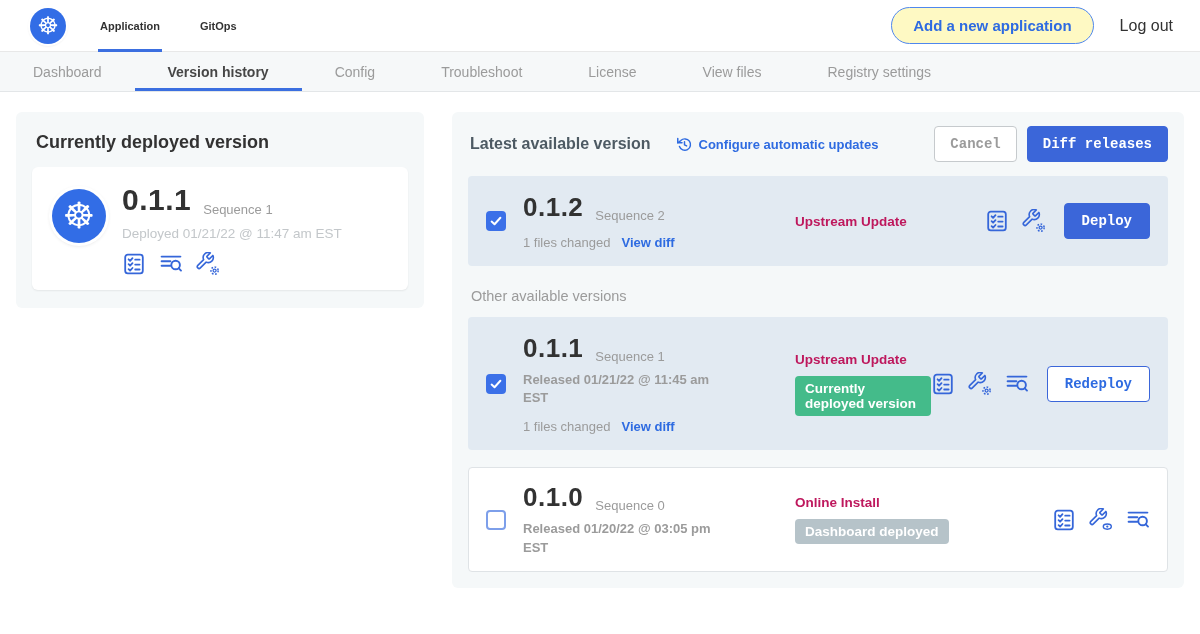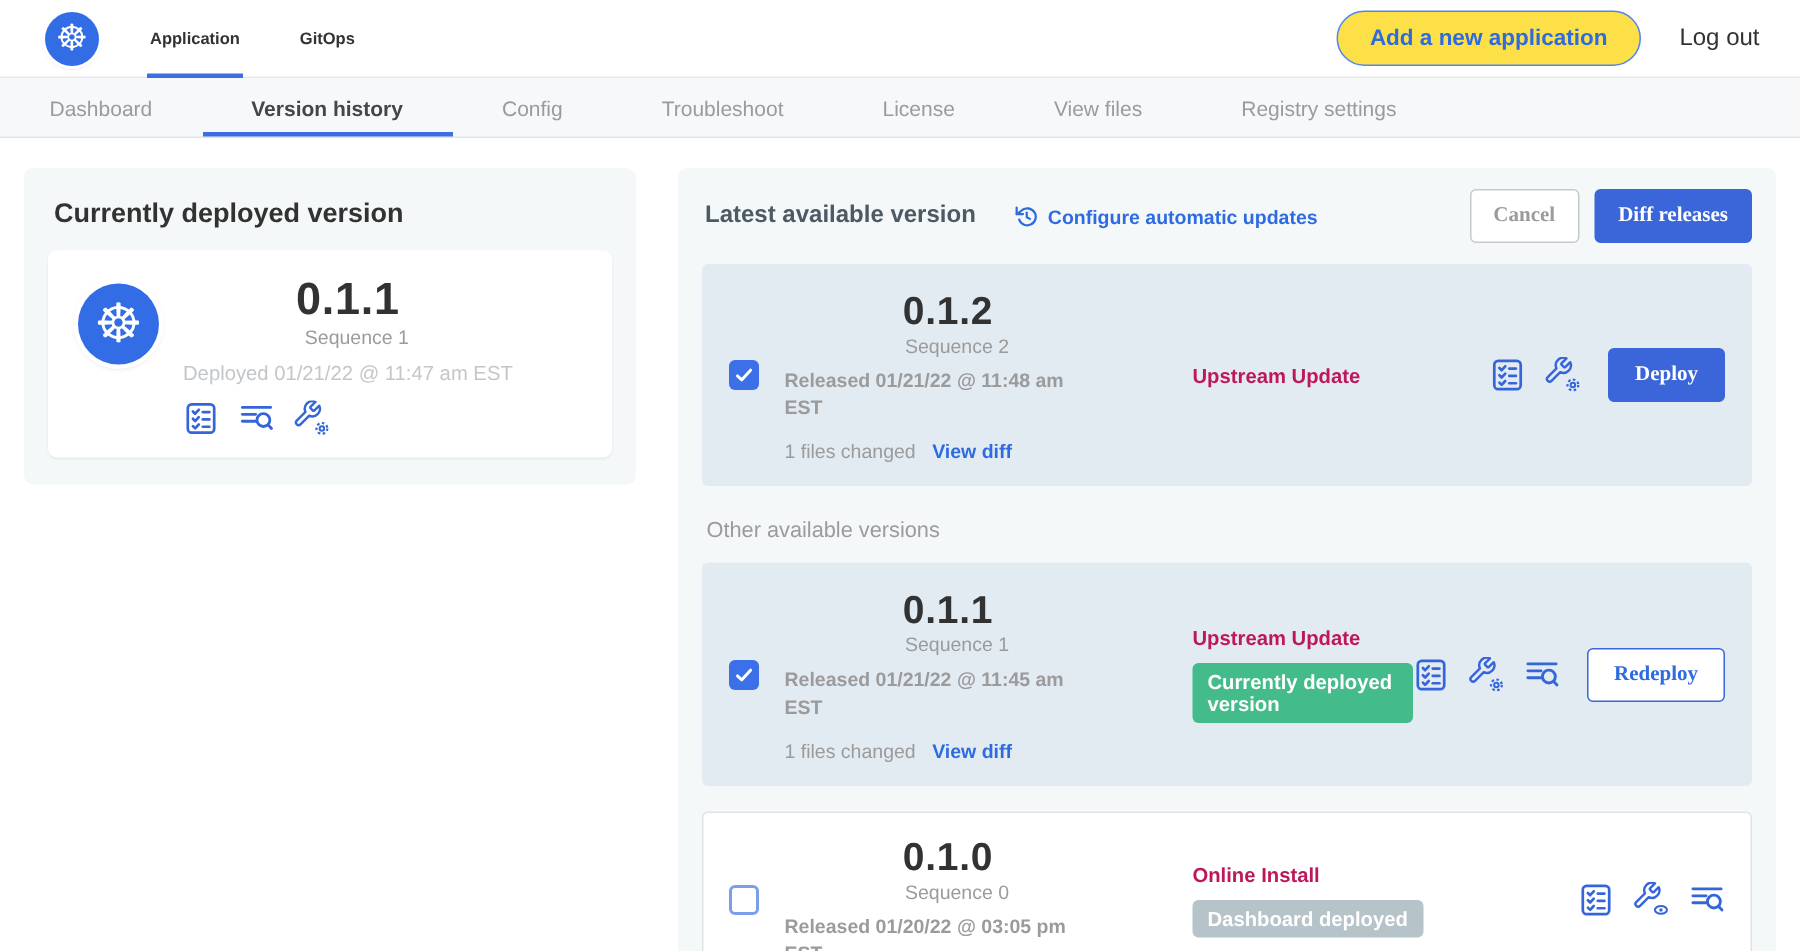--- a/index.html
+++ b/index.html
@@ -11,21 +11,21 @@
   .topnav { height:52px; display:flex; align-items:center; padding:0 27px 0 30px;
     border-bottom:1px solid #e8e8e8; background:#fff; }
   .logo-circle { width:36px; height:36px; border-radius:50%; background:#326de6;
     color:#fff; display:flex; align-items:center; justify-content:center;
     font-size:24px; line-height:1; box-shadow:0 0 0 2px #fff,0 1px 3px rgba(0,0,0,.25); }
   .app-tabs { display:flex; height:52px; margin-left:32px; }
   .app-tab { display:flex; align-items:center; padding:0 2px; margin-right:36px;
     font-size:11px; font-weight:700; color:#323232; cursor:pointer; height:52px; }
   .app-tab.active { box-shadow:inset 0 -3px 0 #3b6fe0; }
   .topnav-right { margin-left:auto; display:flex; align-items:center; gap:26px; }
-  .pill-btn { border:1px solid #4f87ee; color:#2e6be1; background:#fde047; font-weight:700;
+  .pill-btn { border:1px solid #4f87ee; color:#2e6be1; background:#fef9c3; font-weight:700;
     font-size:15px; padding:9px 21px; border-radius:21px; cursor:pointer;
     font-family:inherit; }
   .logout { font-size:16px; color:#323232; cursor:pointer; }
 
   
   .subnav { height:40px; background:#f6f8f9; border-bottom:1px solid #e3e6e8;
     display:flex; align-items:stretch; }
   .sub-tab { display:flex; align-items:center; padding:0 33px; font-size:14px;
     color:#9b9b9b; cursor:pointer; }
   .sub-tab.active { color:#464646; font-weight:700; box-shadow:inset 0 -3px 0 #3b6fe0; }
@@ -36,38 +36,38 @@
 
   
   .deployed-card { width:408px; padding:18px 16px; }
   .deployed-title { font-size:18px; font-weight:700; color:#323232; margin:2px 0 14px 4px; }
   .deployed-inner { background:#fff; border-radius:6px; box-shadow:0 1px 2px rgba(0,0,0,.07);
     padding:16px 16px 14px 16px; display:flex; }
   .k8s-badge { width:54px; height:54px; border-radius:50%; background:#326de6; color:#fff;
     display:flex; align-items:center; justify-content:center; font-size:36px; line-height:1;
     box-shadow:0 0 0 3px #fff,0 1px 5px rgba(0,0,0,.3); margin:6px 16px 0 4px; flex:none; }
   .dep-col { display:flex; flex-direction:column; }
-  .v-line { display:flex; align-items:center;flex-direction:column; }
+  .v-line { display:flex; align-items:flex-end; }
   .dep-version { font-size:30px; font-weight:700; letter-spacing:.5px; }
   .v-seq { font-size:13px; color:#9b9b9b; margin-left:12px; }
   .dep-date { font-size:13.5px; color:#c3c7ca; font-weight:500; margin-top:9px; }
   .icon-row { display:flex; gap:13px; margin-top:11px; }
   .icon-btn { width:24px; height:24px; color:#3566d9; cursor:pointer; flex:none; }
   .icon-btn svg { width:24px; height:24px; display:block; }
 
   
   .panel { flex:1; padding:14px 16px 16px 16px; }
   .panel-head { display:flex; align-items:center; height:36px; margin-bottom:14px; }
   .panel-title { font-size:16px; font-weight:700; color:#4d5a63; margin-left:2px; }
   .head-link { display:flex; align-items:center; gap:6px; color:#2e6be1; font-size:13px;
     font-weight:700; cursor:pointer; margin-left:25px; }
   .head-link svg { width:17px; height:17px; }
   .head-buttons { margin-left:auto; display:flex; gap:10px; }
   .btn { border-radius:4px; font-size:14px; font-weight:700; padding:9px 15px;
-    cursor:pointer; font-family:Liberation Serif, serif; }
+    cursor:pointer; font-family:Liberation Mono, monospace; }
   .btn-muted { background:#fff; border:1px solid #c6cacd; color:#9b9b9b; }
   .btn-primary { background:#3b66d9; border:1px solid #3b66d9; color:#fff; }
   .btn-outline { background:#fff; border:1px solid #3b66d9; color:#2e6be1; }
 
   .version-row { display:flex; align-items:center; border-radius:4px; padding:16px 18px; }
   .version-row.selected { background:#e2eaf2; }
   .version-row.plain { background:#fff; border:1px solid #dfe3e6; padding:14px 17px; }
   .checkbox { width:20px; height:20px; border-radius:4px; margin-right:17px; flex:none;
     cursor:pointer; }
   .checkbox.checked { background:#3b70e8; display:flex; align-items:center; justify-content:center; }
@@ -231,21 +231,20 @@
         <span class="checkbox checked">
           <svg>
               <use href="#sym-tick"></use>
             </svg>
           </span>
         <div class="v-info">
           <div class="v-line">
             <span class="row-version">0.1.2</span>
             <span class="v-seq">Sequence 2</span>
           </div>
-          <div class="v-released">Released 01/21/22 @ 11:48 am EST</div>
           <div class="v-files">
             <span>1 files changed</span>
             <span class="view-diff">View diff</span>
           </div>
         </div>
         <div class="v-source">
           <div class="src-label">Upstream Update</div>
         </div>
         <div class="v-actions">
           <span class="icon-btn">

